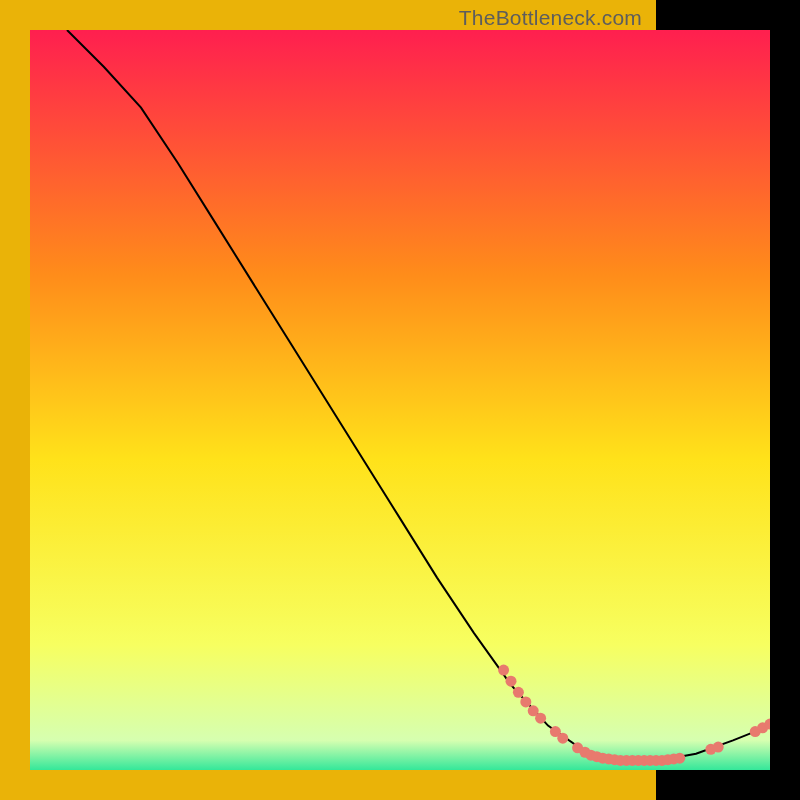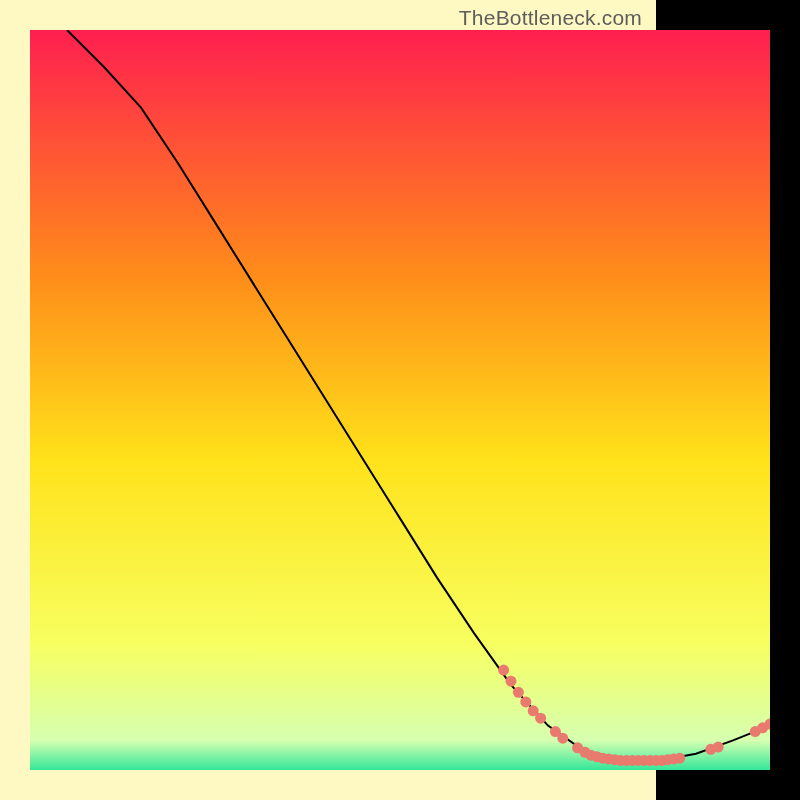--- a/index.html
+++ b/index.html
@@ -1,21 +1,21 @@
 <!DOCTYPE html>
 <html><head>
 <meta charset="utf-8">
 <style>
   * { margin: 0; padding: 0; box-sizing: border-box; }
   body { width: 800px; height: 800px; background: #000; position: relative; font-family: Arial, sans-serif; }
   .outer {
     position: absolute;
     top: 0; left: 0;
     width: 656px; height: 800px;
-    background: #fef9c3;
+    background: #eab308;
   }
   .watermark {
     position: absolute;
     top: 6px;
     right: 14px;
     color: #5d5d5d;
     font-size: 21px;
     font-weight: 500;
     letter-spacing: 0.2px;
     z-index: 10;

